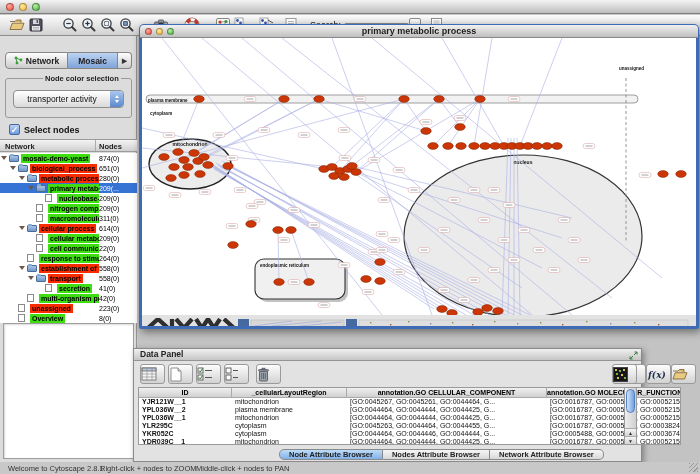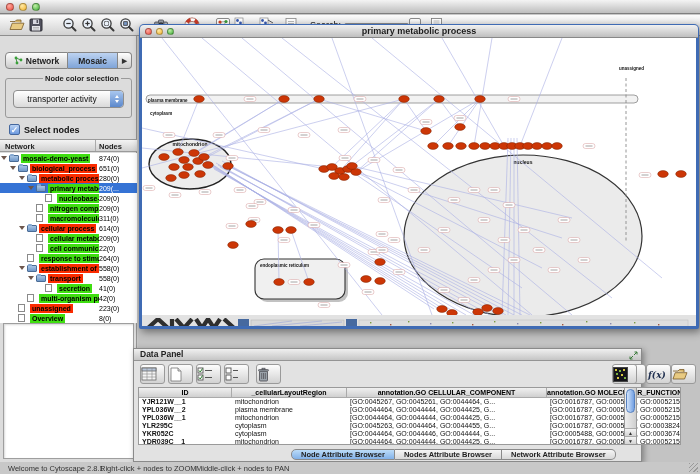--- a/index.html
+++ b/index.html
@@ -80,21 +80,21 @@
 .dp-table { position:absolute; top:38px; left:4px; width:543px; height:58px; border:1px solid #9a9a9a; background:#fff; font-size:7px; overflow:hidden; }
 .dp-thead { display:flex; height:10px; background:linear-gradient(#f0f0f0,#d0d0d0); border-bottom:1px solid #aaa; font-weight:bold; }
 .dp-th { border-right:1px solid #aaa; text-align:center; line-height:9px; overflow:hidden; white-space:nowrap; flex:0 0 auto; }
 .dp-tr { display:flex; height:8px; line-height:8px; }
 .dp-td { overflow:hidden; white-space:nowrap; padding-left:3px; flex:0 0 auto; color:#111; }
 .dp-td.id { font-weight:bold; }
 .dp-scroll { position:absolute; top:38px; right:4px; width:13px; height:58px; border:1px solid #9a9a9a; background:linear-gradient(90deg,#efefef,#cfcfcf); }
 .dp-thumb { position:absolute; top:1px; left:1px; width:9px; height:24px; border-radius:4.5px; background:linear-gradient(90deg,#d2e4fb,#73a0e2); border:0.5px solid #5580c0; }
 .dp-arrow { position:absolute; left:0; width:100%; height:8px; font-size:5px; line-height:8px; text-align:center; color:#333; background:linear-gradient(#f4f4f4,#d4d4d4); border-top:1px solid #aaa; }
 .dp-arrow.up { bottom:8px; } .dp-arrow.down { bottom:0; }
-.dp-tabs { position:absolute; top:100px; left:145px; display:flex; height:11px;margin-left:12px; }
+.dp-tabs { position:absolute; top:100px; left:145px; display:flex; height:11px; }
 .dp-tab { border:1px solid #8a8a8a; border-left:none; background:linear-gradient(#f6f6f6,#d8d8d8); font-size:7.5px; font-weight:bold; padding:0 9px; line-height:10px; color:#222; white-space:nowrap; }
 .dp-tab:first-child { border-left:1px solid #8a8a8a; border-radius:5px 0 0 5px; }
 .dp-tab:last-child { border-radius:0 5px 5px 0; }
 .dp-tab.selected { background:linear-gradient(#bcdcf8,#82b1e8); }
 
 
 .status-bar { position:absolute; left:0; bottom:0; width:700px; height:12px; background:#c8c8c8; font-size:7.5px; color:#333; }
 .sb-welcome { position:absolute; left:8px; top:2px; }
 .sb-zoom { position:absolute; left:100px; top:2px; }
 .sb-pan { position:absolute; left:196px; top:2px; }

